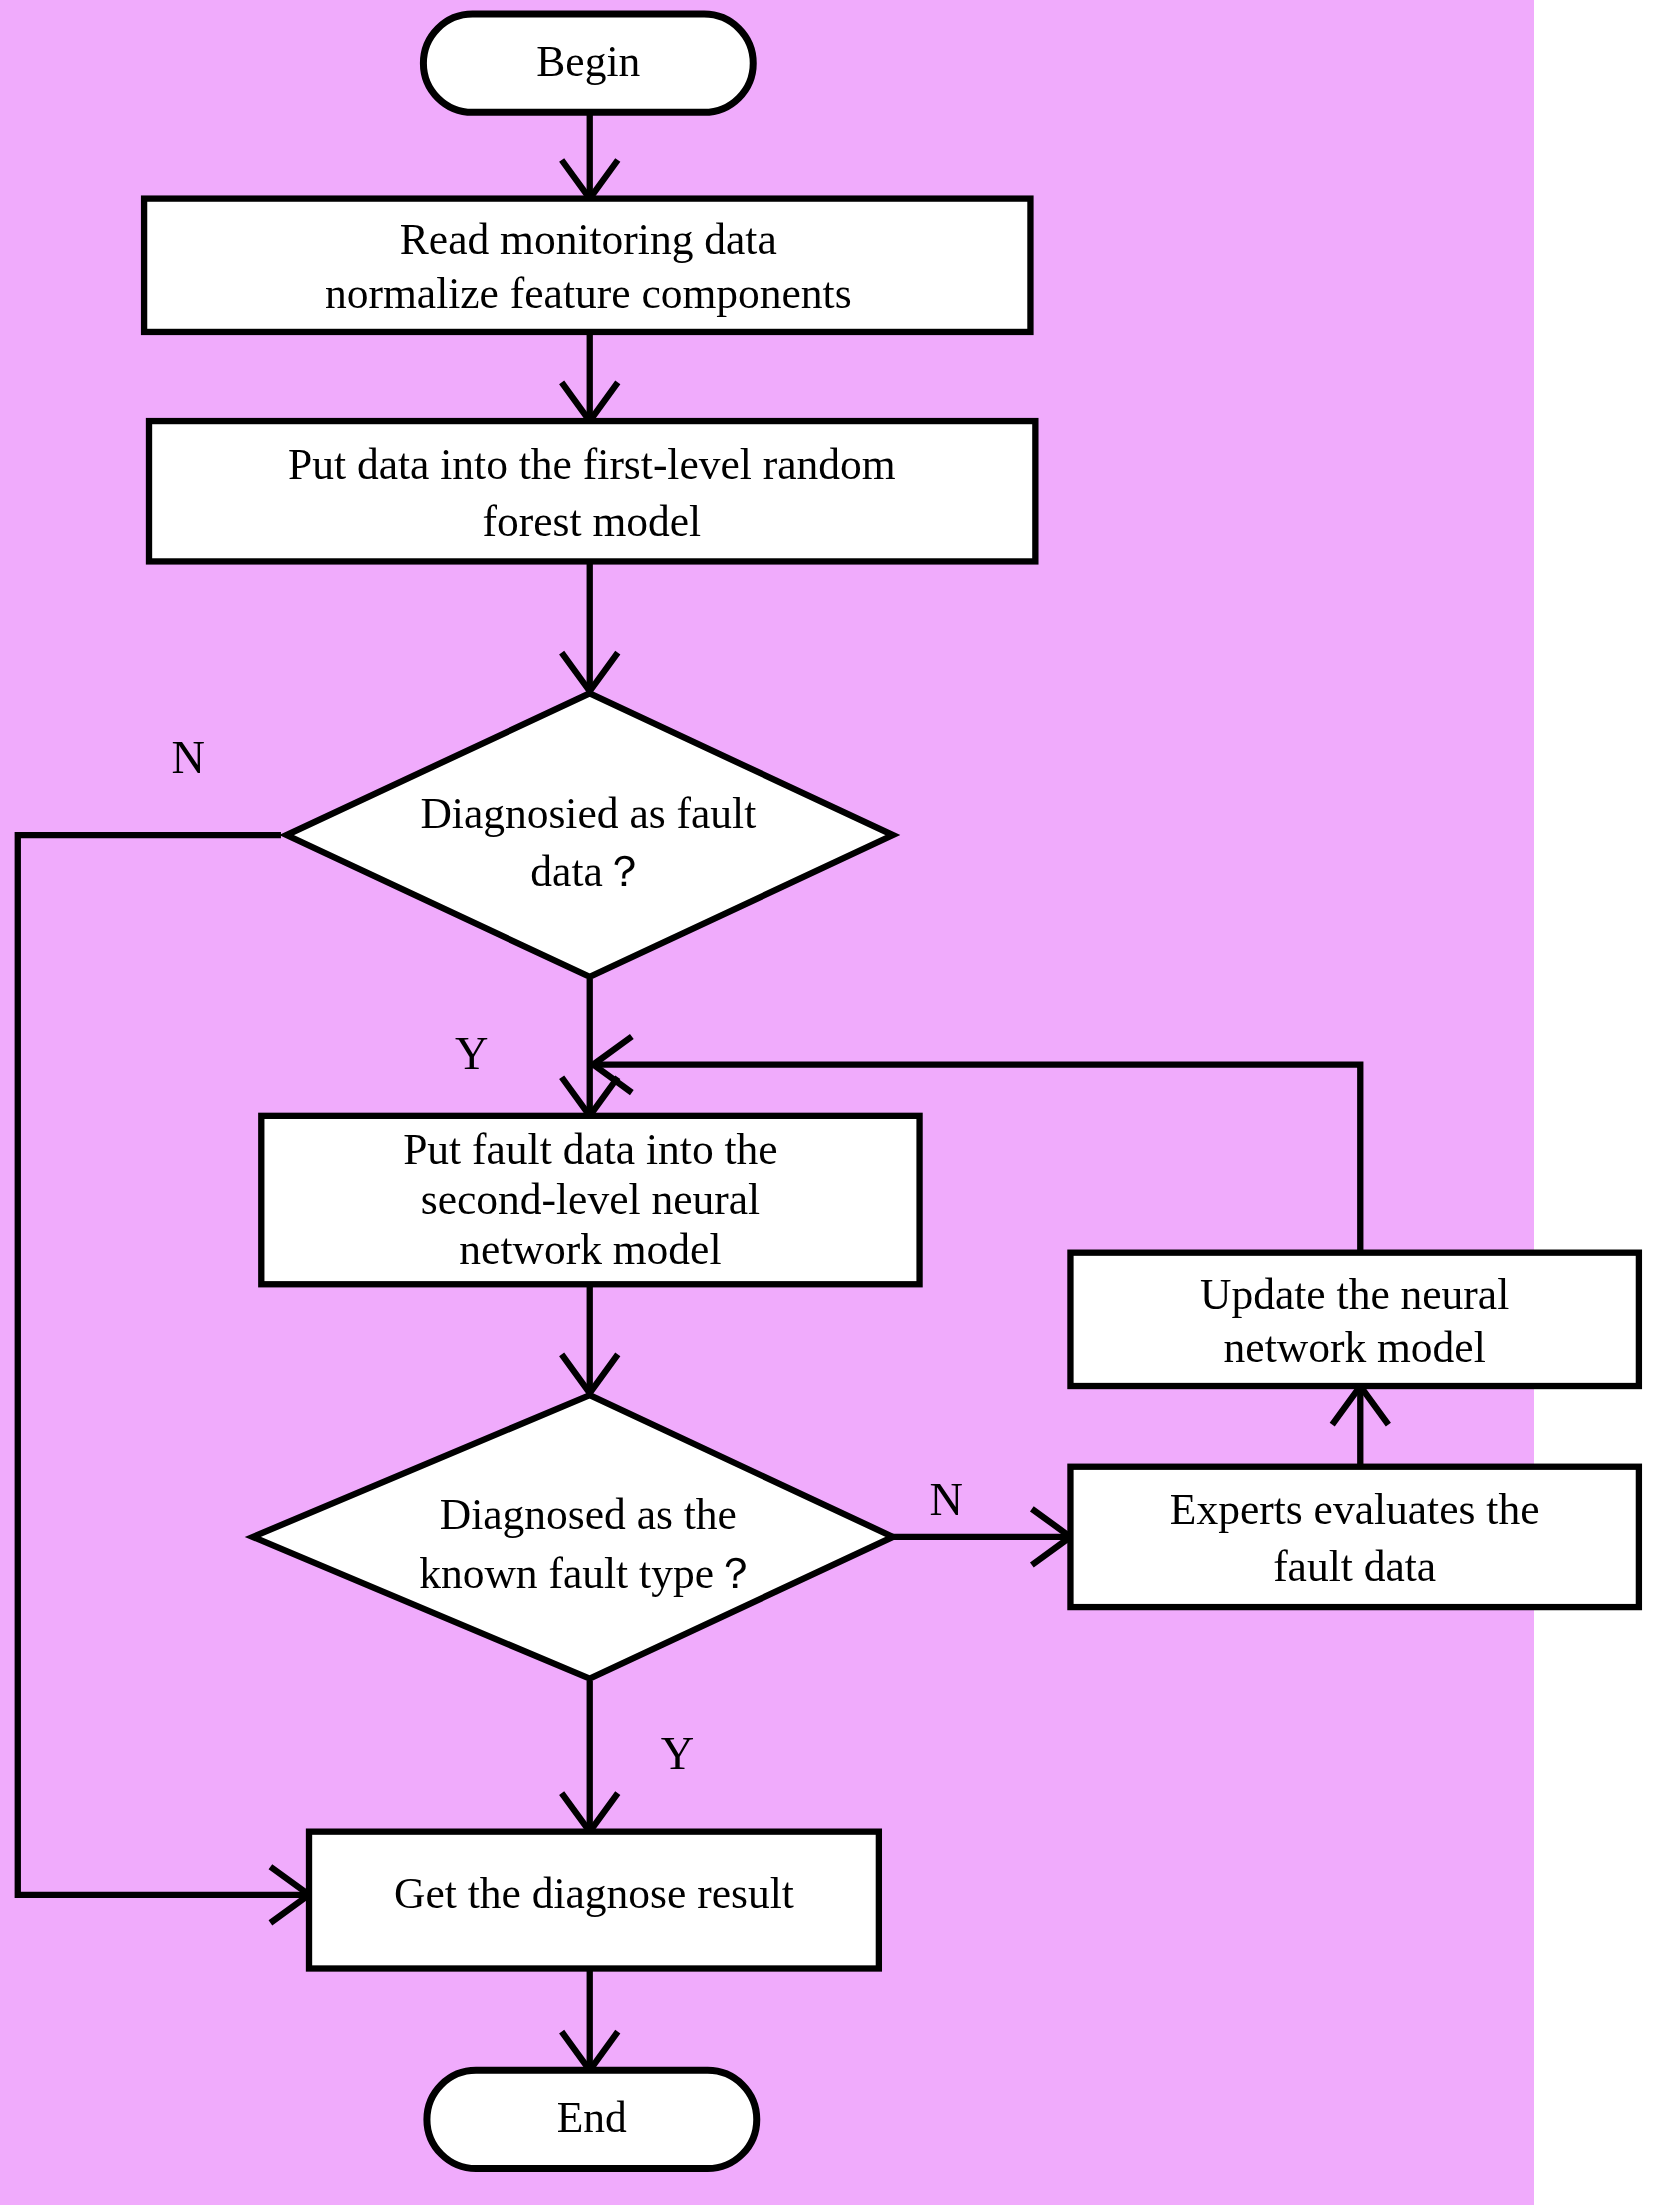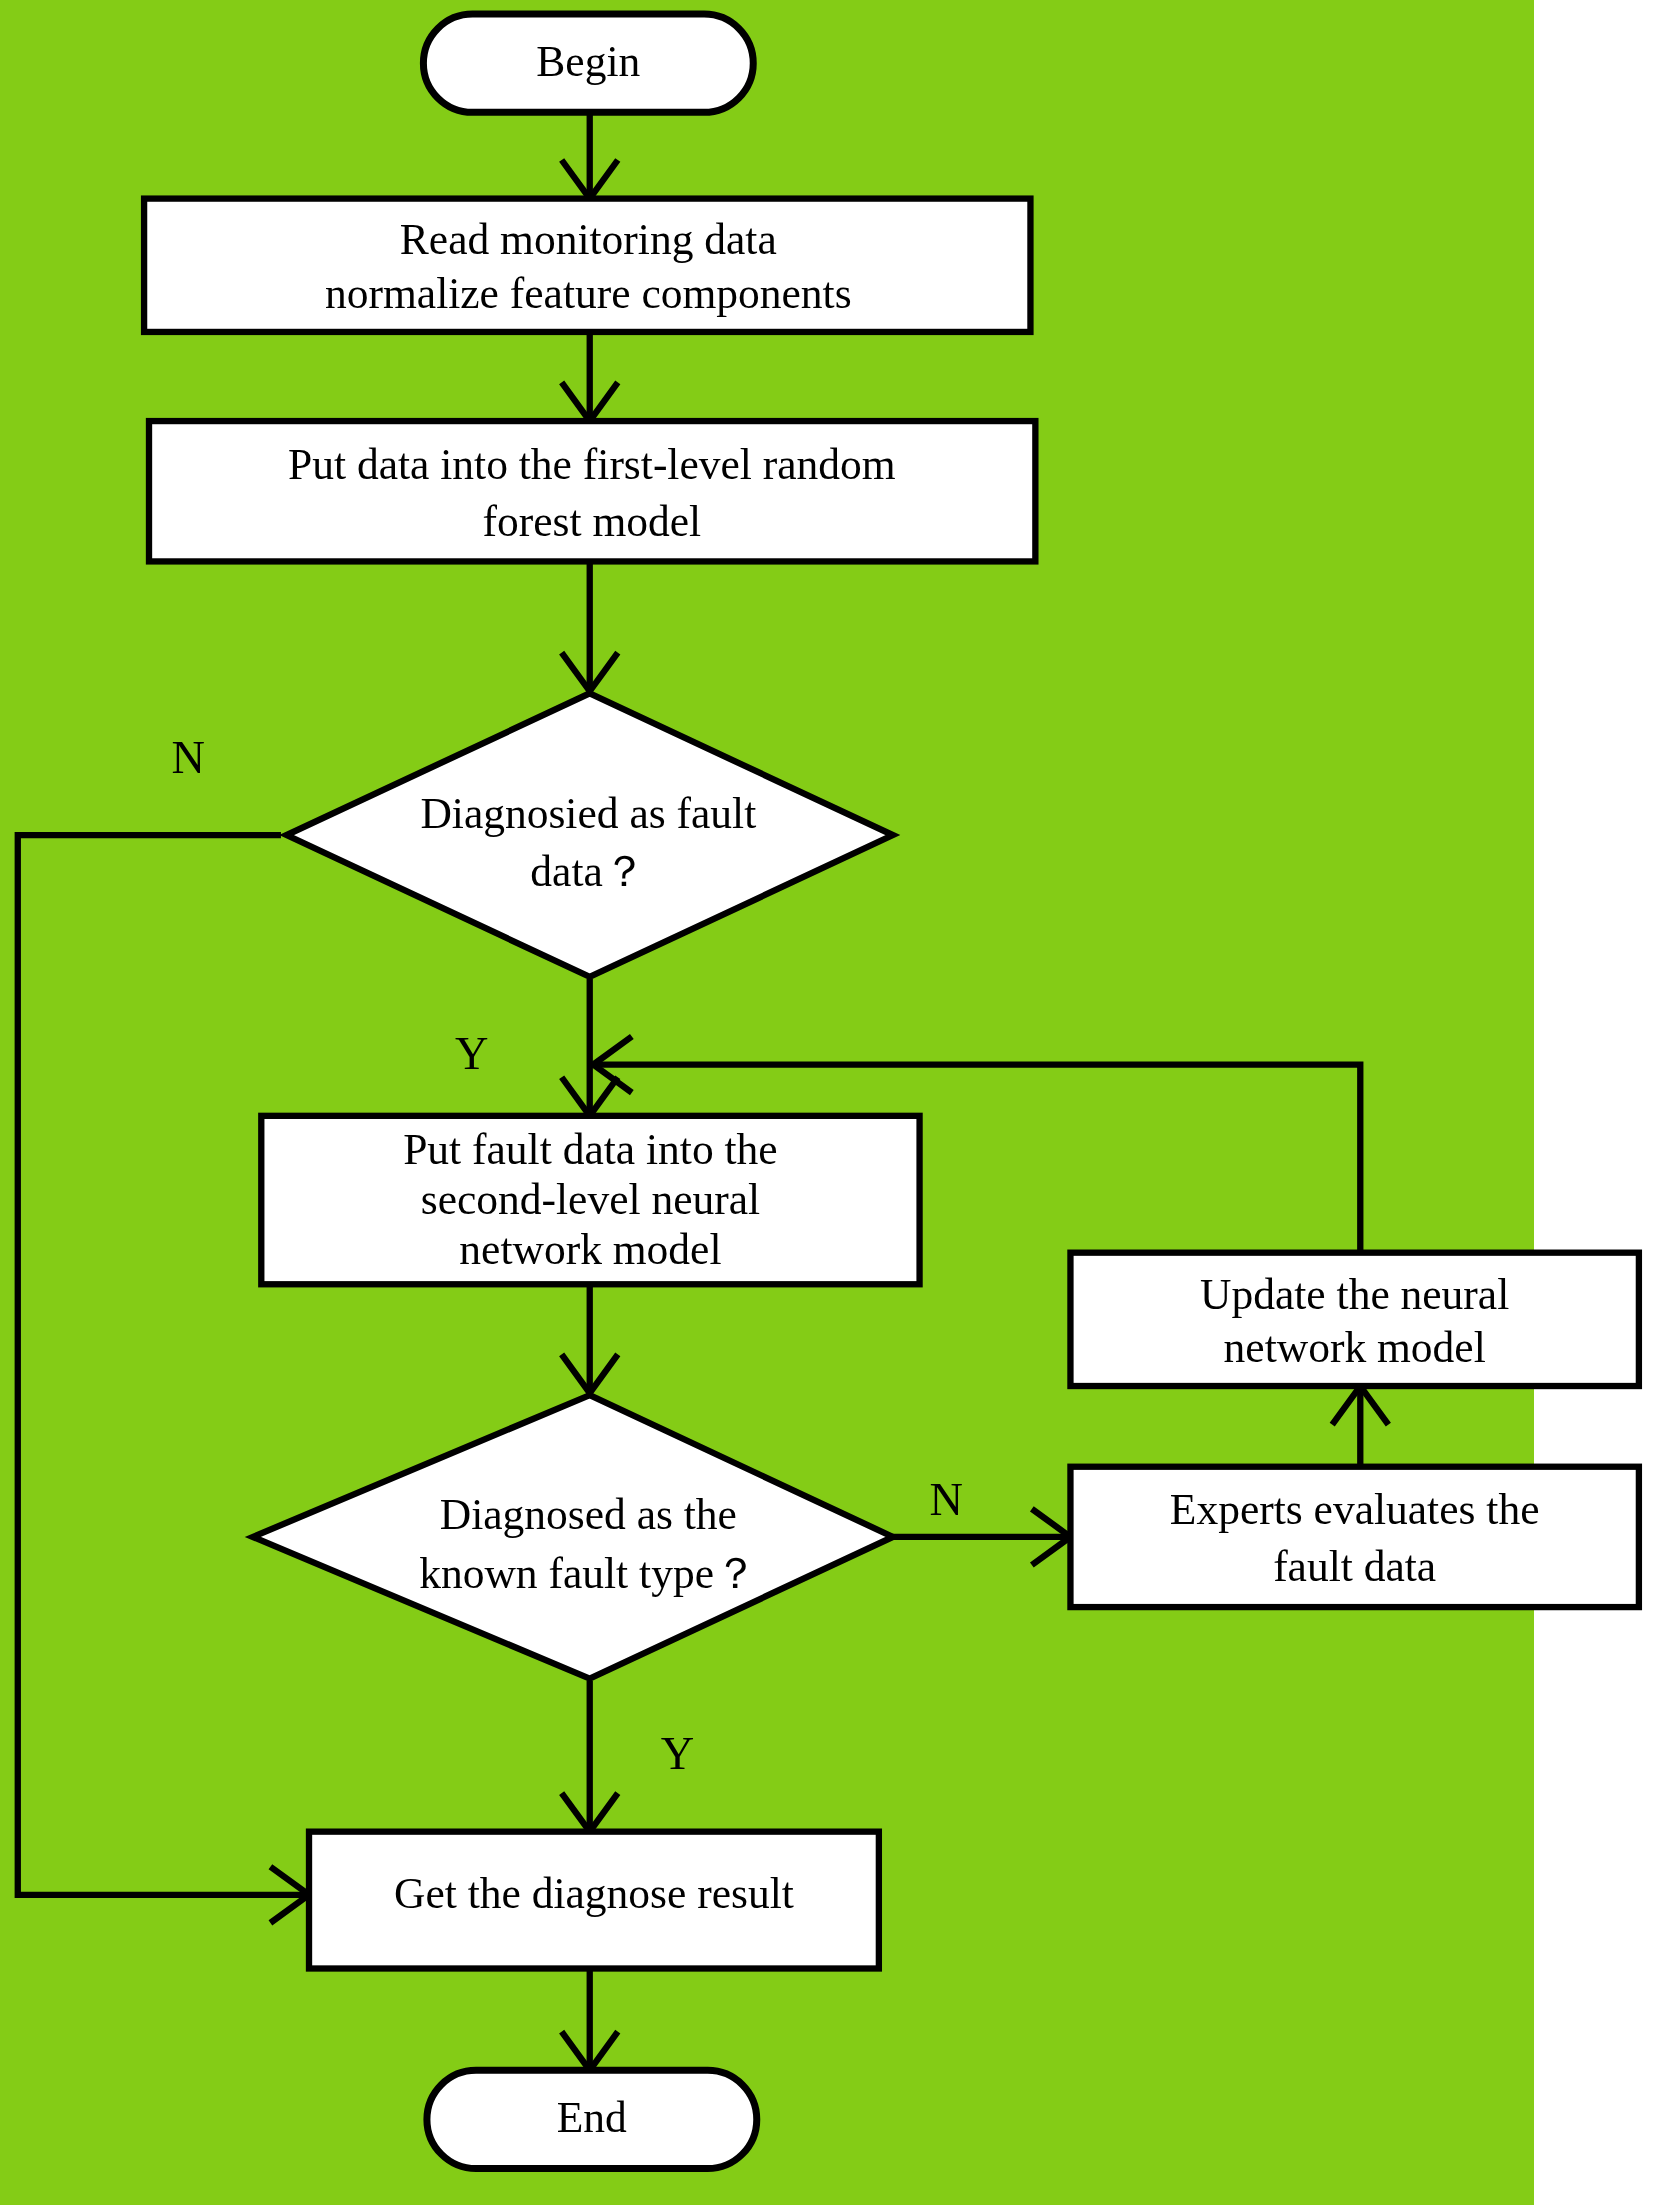--- a/index.html
+++ b/index.html
@@ -10,21 +10,21 @@
   body {
     width: 1670px;
     height: 2205px;
     font-family: "Liberation Serif", "DejaVu Serif", serif;
     overflow: hidden;
   }
   #flowchart-root {
     position: relative;
     width: 1534px;
     height: 2205px;
-    background: #84cc16;
+    background: #f0abfc;
   }
   svg.chart-canvas {
     position: absolute;
     top: 0;
     left: 0;
     width: 1670px;
     height: 2205px;
     display: block;
   }
   .node-shape {

